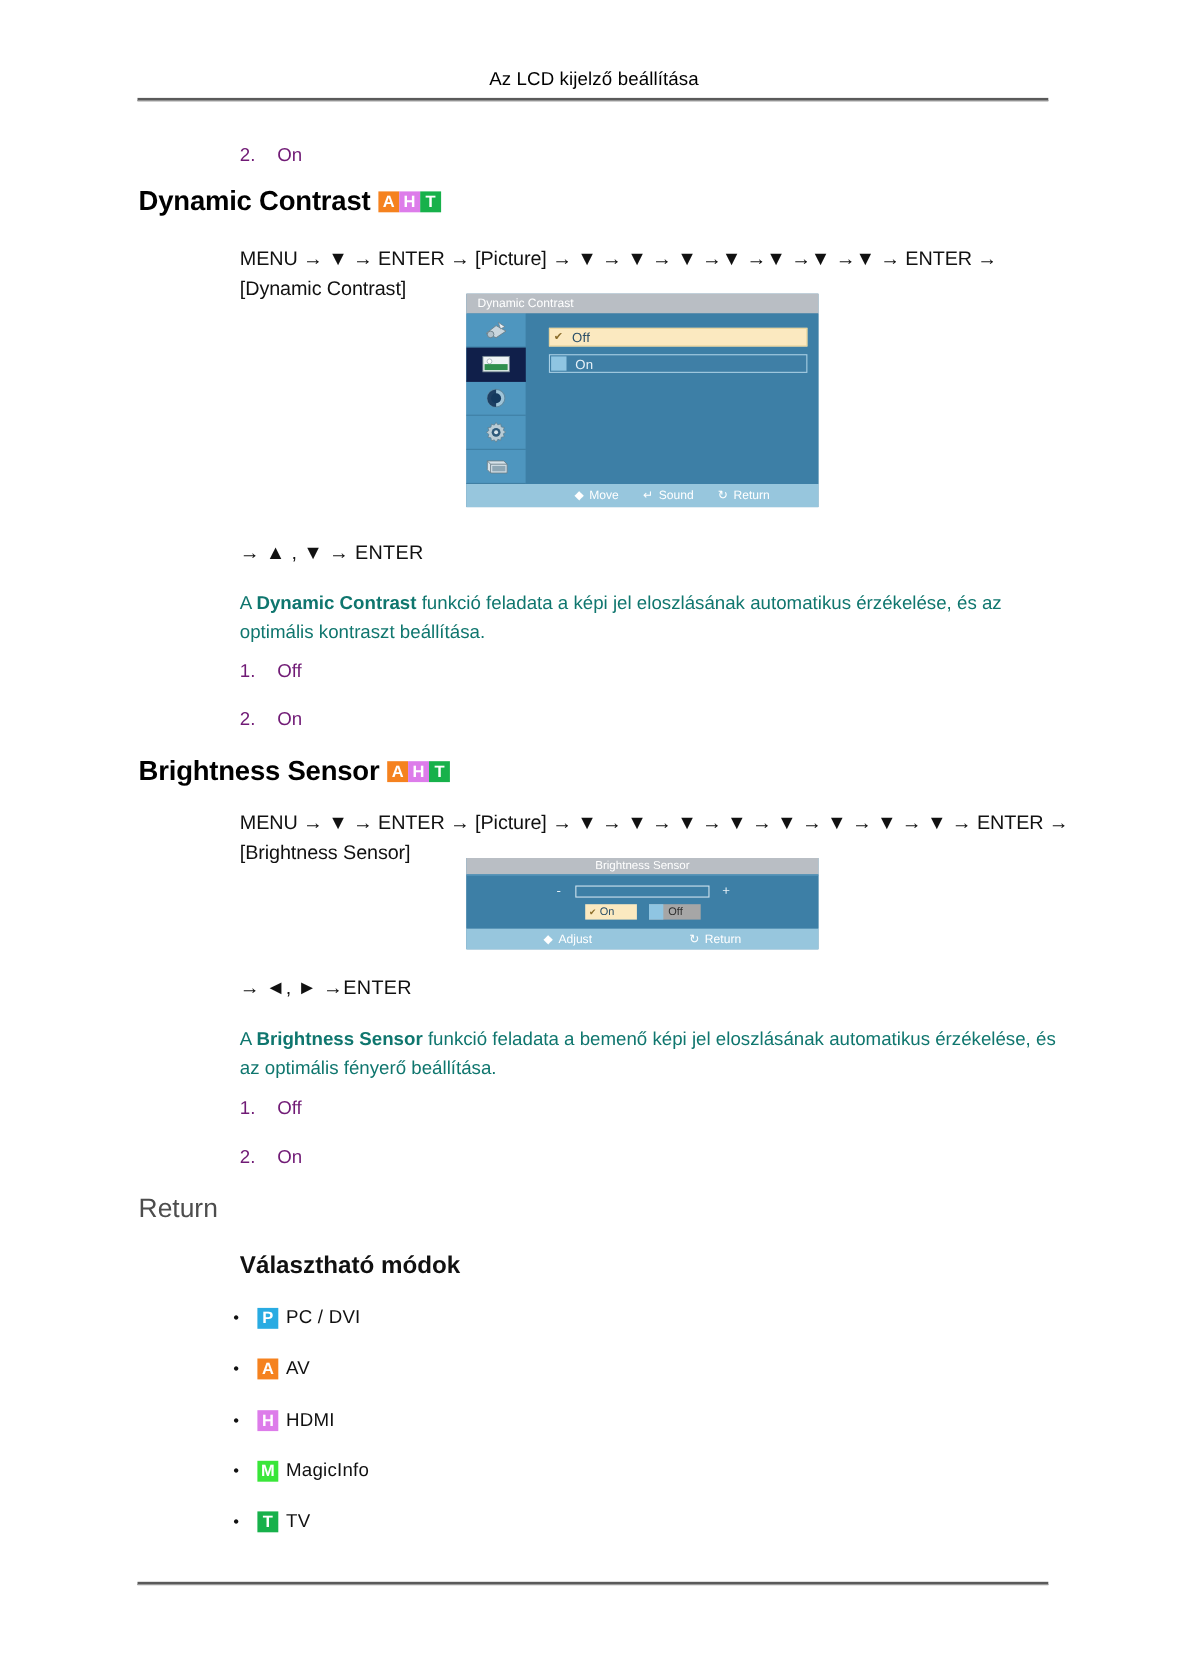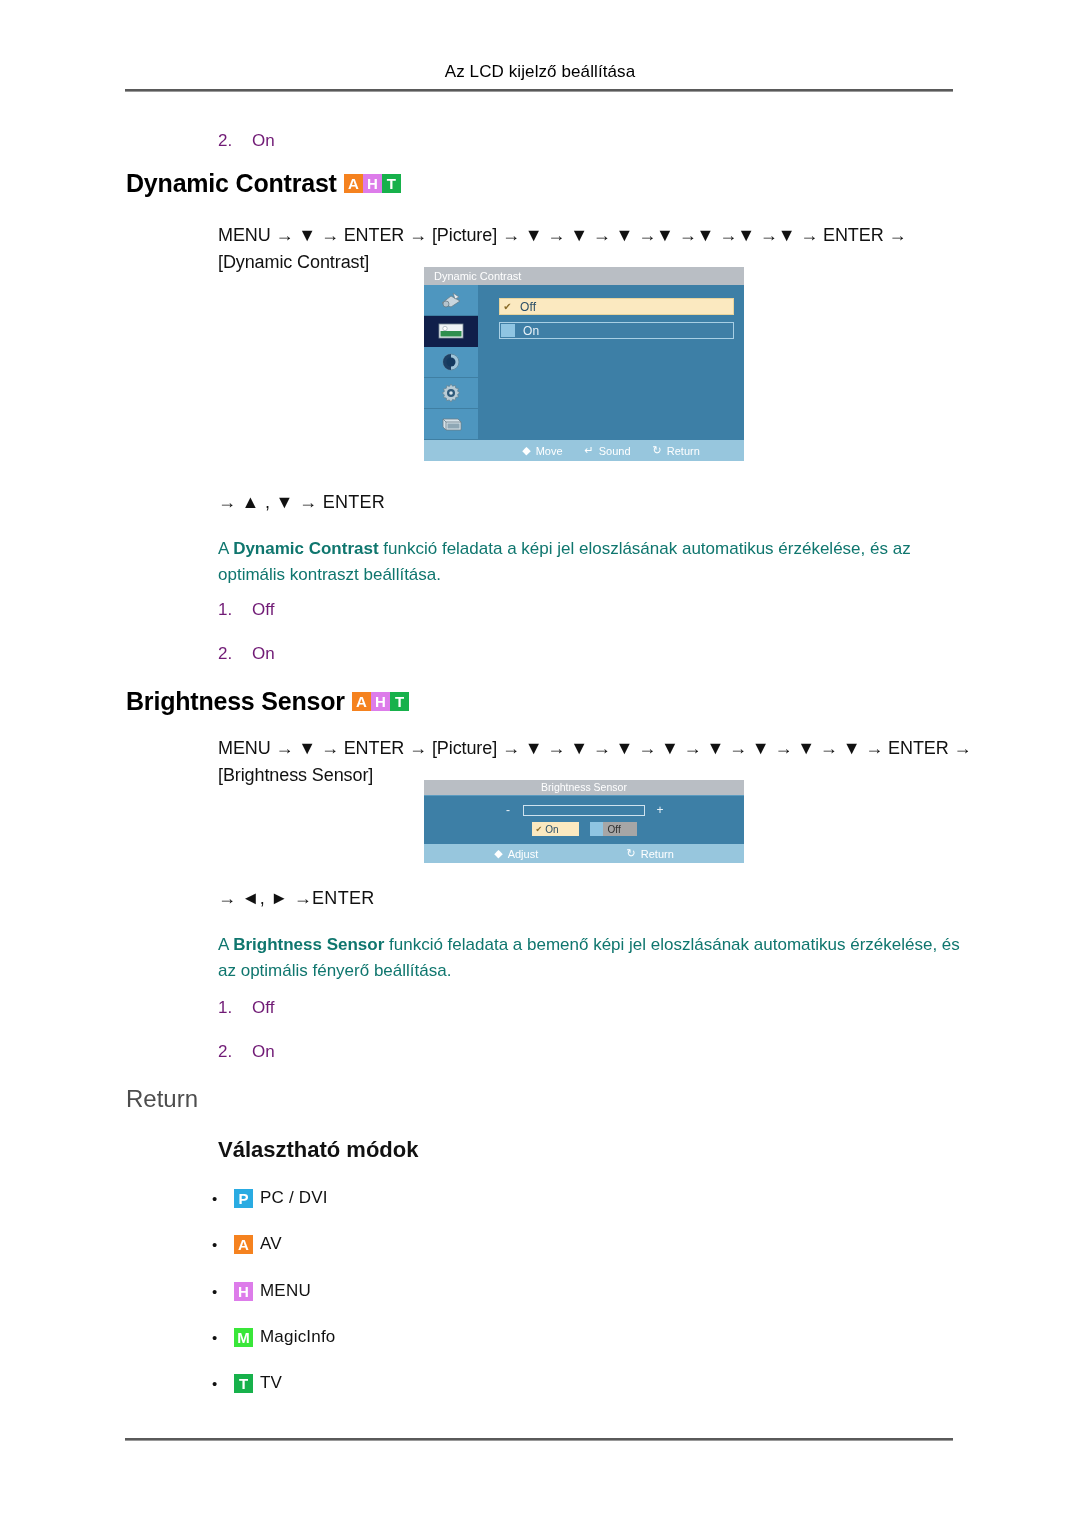--- a/index.html
+++ b/index.html
@@ -506,21 +506,21 @@
 
   <div class="bullet-row" style="left:212px; top:1234px;">
     <span class="bullet-dot">•</span>
     <span class="badge badge-A">A</span>
     <span class="bullet-label">AV</span>
   </div>
 
   <div class="bullet-row" style="left:212px; top:1281px;">
     <span class="bullet-dot">•</span>
     <span class="badge badge-H">H</span>
-    <span class="bullet-label">MENU</span>
+    <span class="bullet-label">HDMI</span>
   </div>
 
   <div class="bullet-row" style="left:212px; top:1327px;">
     <span class="bullet-dot">•</span>
     <span class="badge badge-M">M</span>
     <span class="bullet-label">MagicInfo</span>
   </div>
 
   <div class="bullet-row" style="left:212px; top:1373px;">
     <span class="bullet-dot">•</span>

